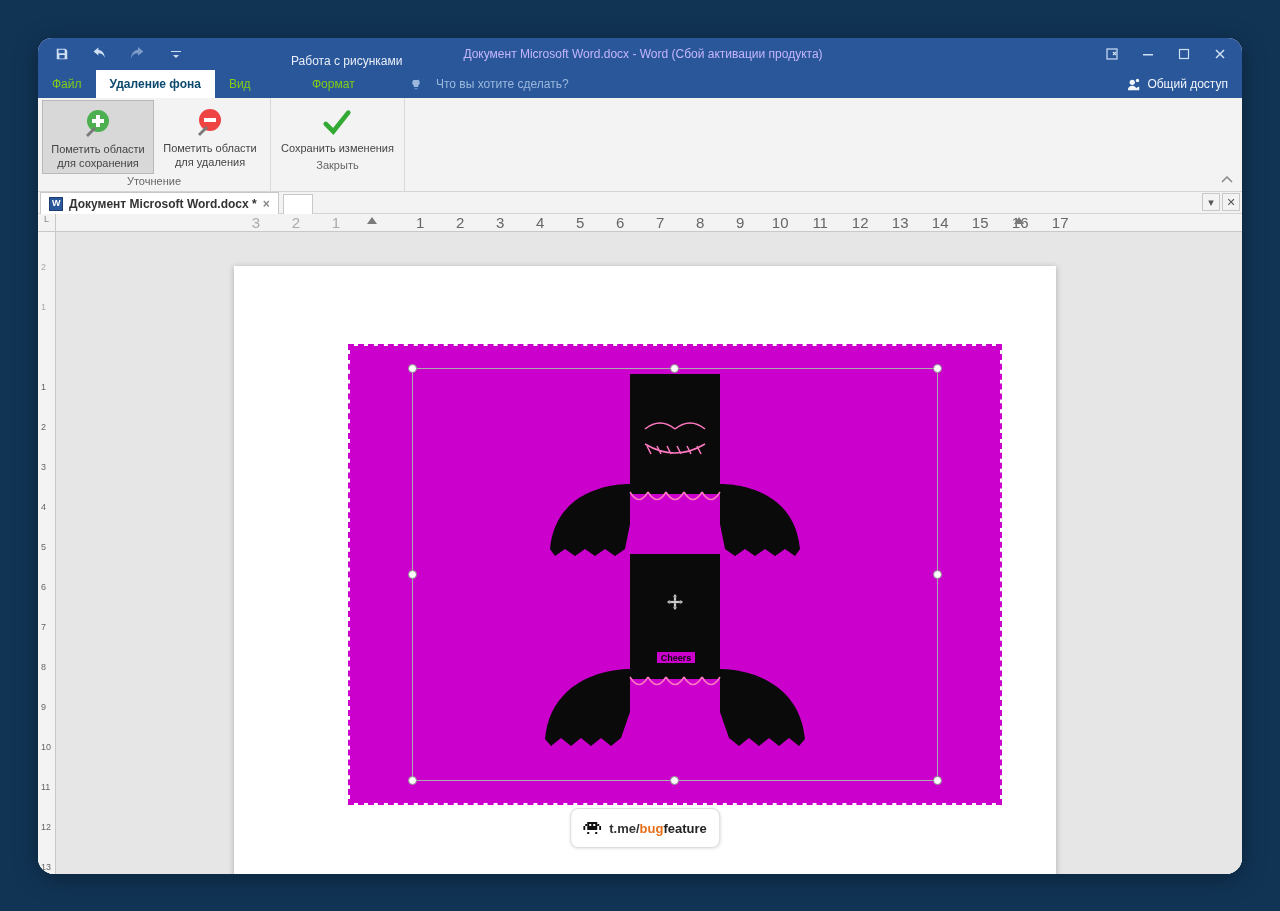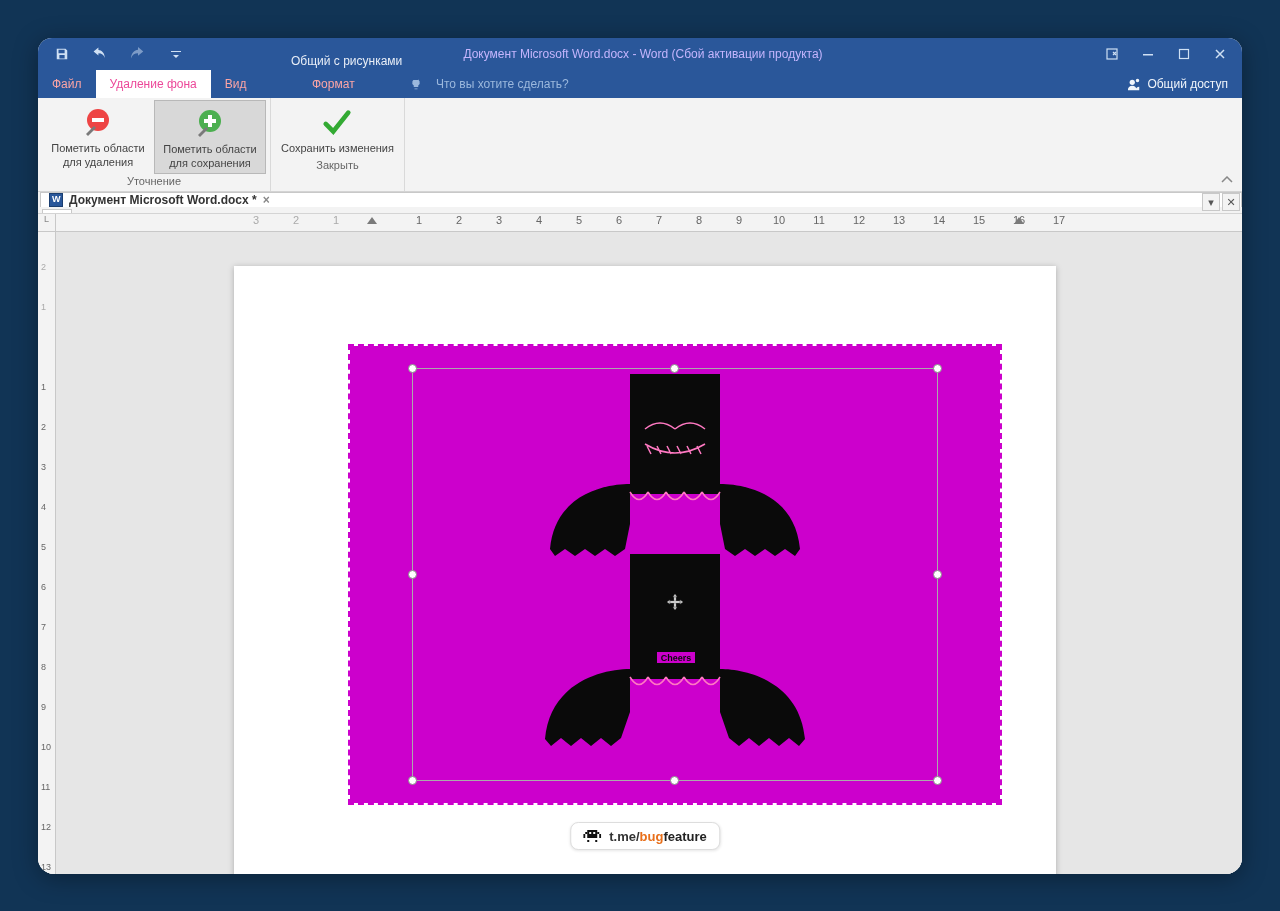--- a/index.html
+++ b/index.html
@@ -65,26 +65,26 @@
     display:flex;
     align-items:stretch;
     color:#fff;
     font-size:12px;
     position:relative;
   }
   .menu-tab {
     padding:0 14px;
     display:flex; align-items:center;
     cursor:pointer;
-    color:#fca5a5;
+    color:#84cc16;
   }
   .menu-tab.active {
     background:#fff;
-    color:#ec4899;
-    font-weight:400;
+    color:#0c4a6e;
+    font-weight:700;
   }
   .menu-tab.format {
     position:absolute;
     left:260px;
     top:0;
     height:28px;
   }
   .tell-me {
     position:absolute;
     left:372px;
@@ -141,21 +141,20 @@
     color:#888; cursor:pointer;
   }
   
   .docstrip {
     height:22px;
     background:#f3f3f3;
     border-bottom:1px solid #d4d4d4;
     display:flex;
     align-items:stretch;
     position:relative;
-    flex-direction:column;
   }
   .doc-tab {
     display:flex; align-items:center; gap:6px;
     background:#fff;
     border:1px solid #c8c8c8;
     border-bottom:none;
     padding:0 8px;
     font-size:12px;
     color:#333;
     font-weight:600;
@@ -178,21 +177,21 @@
   }
   .corner-box {
     position:absolute; left:0; top:0; width:18px; height:18px;
     background:#f3f3f3; border-right:1px solid #c8c8c8; border-bottom:1px solid #c8c8c8;
     font-size:9px; color:#888; text-align:center;
   }
   .h-ruler {
     position:absolute; left:18px; right:0; top:0; height:18px;
     background:#f3f3f3; border-bottom:1px solid #c8c8c8;
     overflow:hidden;
-    font-size:11px; color:#666;
+    font-size:15px; color:#666;
   }
   .h-ruler-inner { position:absolute; left:180px; top:0; height:18px; white-space:nowrap; letter-spacing:0; }
   .h-ruler-inner span { display:inline-block; width:40px; text-align:center; }
   .h-neg { color:#aaa; }
   .margin-marker {
     position:absolute; top:3px; width:0; height:0;
     border-left:5px solid transparent; border-right:5px solid transparent; border-bottom:7px solid #7a7a7a;
   }
   .margin-marker.m1 { left:311px; }
   .margin-marker.m2 { left:958px; }
@@ -247,25 +246,25 @@
   .shirt1 { top:28px; }
   .shirt2 { top:208px; }
   .move-cursor {
     position:absolute; left:calc(50% - 8px); top:248px;
     width:16px; height:16px;
     color:#fff;
   }
   .footer-badge {
     position:absolute;
     left:50%; transform:translateX(-50%);
-    top:556px;
+    top:542px;
     background:#fff;
     border:1px solid #ddd;
     border-radius:8px;
-    padding:5px 12px;
+    padding:11px 12px;
     font-size:13px;
     display:flex; align-items:center; gap:8px;
     box-shadow:0 1px 3px rgba(0,0,0,0.1);
     font-weight:600;
   }
   .footer-badge b { color:#e86f1a; font-weight:700; }
   .footer-badge .bf { color:#222; font-weight:700; }
 </style>
 </head>
 <body>
@@ -288,21 +287,21 @@
           <svg width="14" height="14" viewBox="0 0 16 16">
             <path d="M8 3V0l6 5-6 5V7c-4 0-7 2-8 6 0-6 4-10 8-10z"></path>
           </svg>
         </div>
       <div class="qa-btn">
           <svg width="10" height="10" viewBox="0 0 10 10">
             <path d="M0 2h10v1H0zM2 6l3 3 3-3H2z"></path>
           </svg>
         </div>
     </div>
-    <div class="titlebar-context-tab">Общий с рисунками</div>
+    <div class="titlebar-context-tab">Работа с рисунками</div>
     <div class="titlebar-center">
       <span>Документ Microsoft Word.docx - Word (Сбой активации продукта)</span>
     </div>
     <div class="win-controls">
       <div class="win-btn">
           <svg width="12" height="12" viewBox="0 0 12 12" fill="none" stroke="currentColor" stroke-width="1.2">
             <rect x="1" y="1" width="10" height="10"></rect>
             <path d="M7 4l3 3M7 7l3-3"></path>
           </svg>
         </div>
@@ -340,40 +339,40 @@
           <circle cx="6" cy="6" r="3"></circle>
           <path d="M1 15c0-3 2-5 5-5s5 2 5 5H1zm11-9a2 2 0 100-4 2 2 0 000 4zm-2 9c0-2 1.5-4 4-4v4h-4z"></path>
         </svg>
       <span>Общий доступ</span>
     </div>
   </div>
 
   <div class="ribbon">
     <div class="ribbon-group">
       <div class="ribbon-group-buttons">
-        <div class="ribbon-btn" style="max-width:112px">
-          <div class="icon-wrap">
-              <svg width="32" height="32" viewBox="0 0 32 32">
-                <circle cx="16" cy="14" r="11" fill="#e44"></circle>
-                <rect x="10" y="12" width="12" height="4" fill="#fff"></rect>
-                <path d="M4 28l8-8 2 2-8 8z" fill="#7a7a7a"></path>
-              </svg>
-            </div>
-          <span>Пометить области для удаления</span>
-        </div>
         <div class="ribbon-btn active" style="max-width:112px">
           <div class="icon-wrap">
               <svg width="32" height="32" viewBox="0 0 32 32">
                 <circle cx="16" cy="14" r="11" fill="#4caf50"></circle>
                 <rect x="10" y="12" width="12" height="4" fill="#fff"></rect>
                 <rect x="14" y="8" width="4" height="12" fill="#fff"></rect>
                 <path d="M4 28l8-8 2 2-8 8z" fill="#7a7a7a"></path>
               </svg>
             </div>
           <span>Пометить области для сохранения</span>
+        </div>
+        <div class="ribbon-btn" style="max-width:112px">
+          <div class="icon-wrap">
+              <svg width="32" height="32" viewBox="0 0 32 32">
+                <circle cx="16" cy="14" r="11" fill="#e44"></circle>
+                <rect x="10" y="12" width="12" height="4" fill="#fff"></rect>
+                <path d="M4 28l8-8 2 2-8 8z" fill="#7a7a7a"></path>
+              </svg>
+            </div>
+          <span>Пометить области для удаления</span>
         </div>
       </div>
       <div class="ribbon-group-label">Уточнение</div>
     </div>
     <div class="ribbon-group">
       <div class="ribbon-group-buttons">
         <div class="ribbon-btn">
           <div class="icon-wrap">
               <svg width="30" height="30" viewBox="0 0 32 32">
                 <path d="M4 18l8 8L28 6" stroke="#3a3" stroke-width="5" fill="none" stroke-linecap="round"></path>

